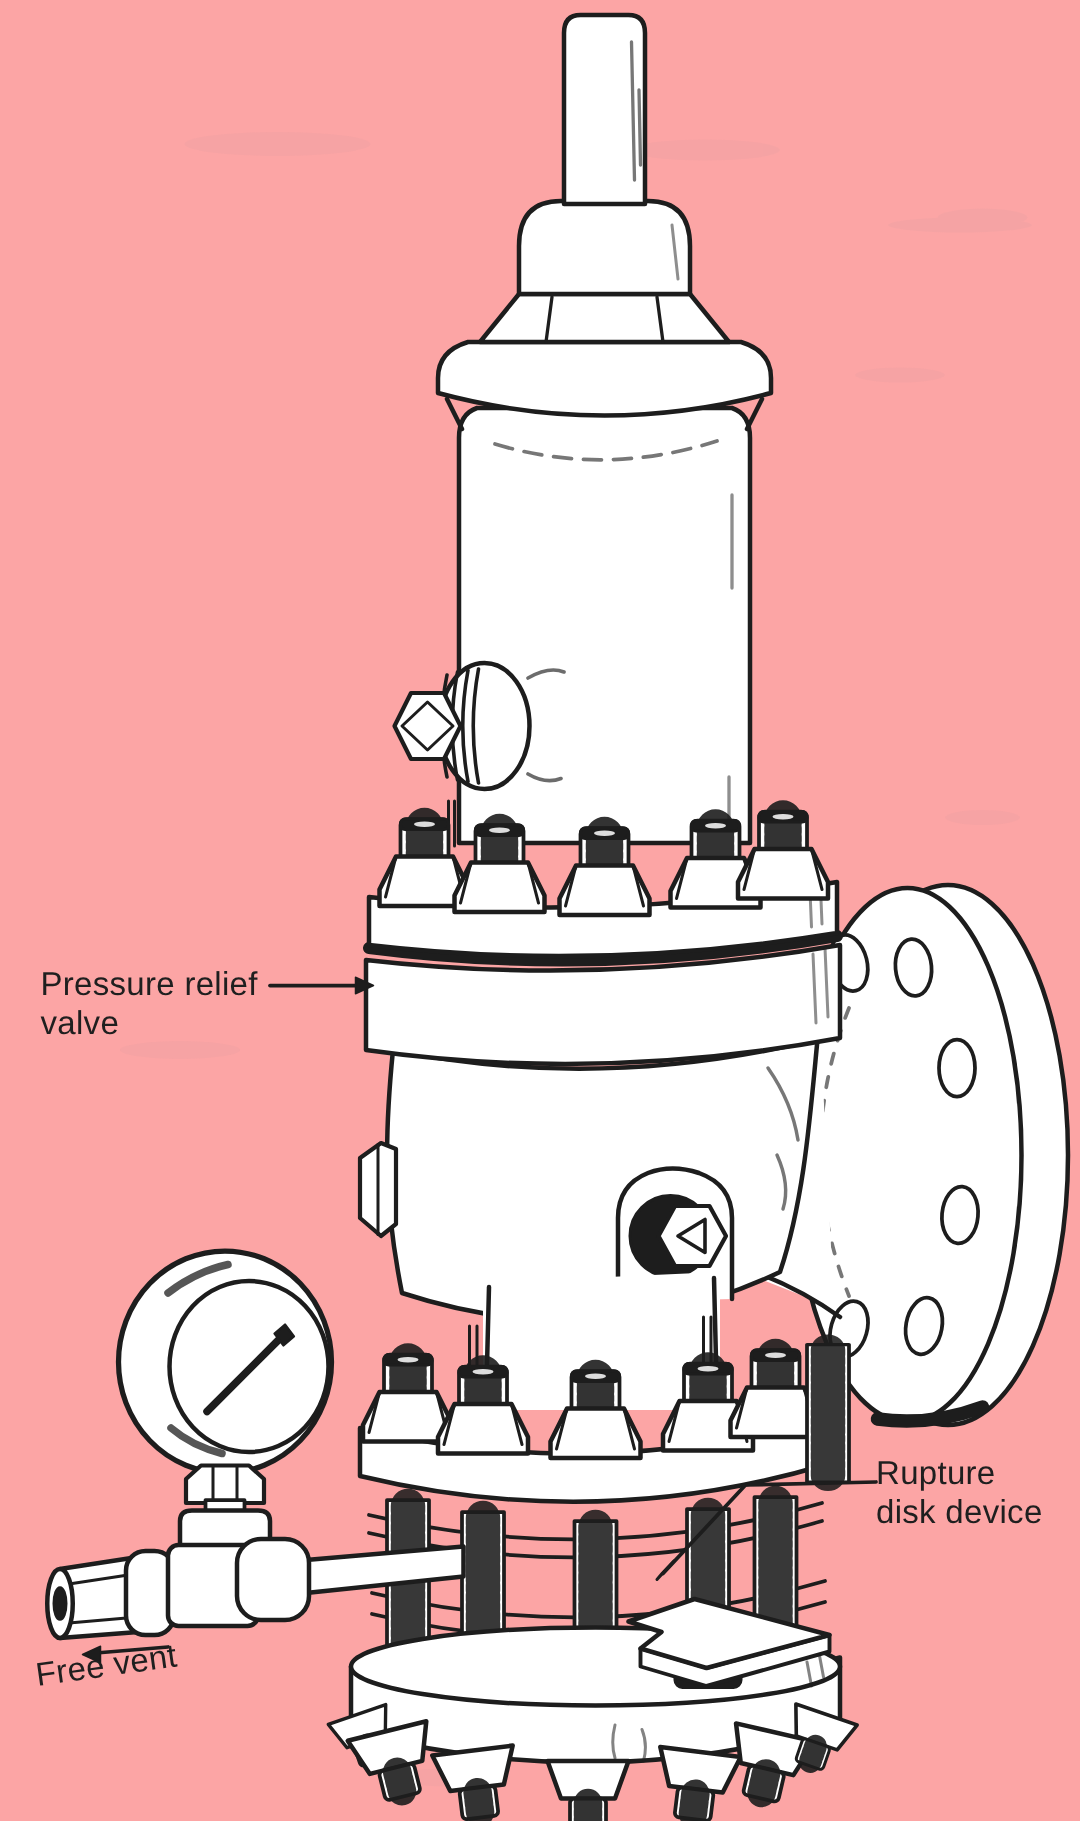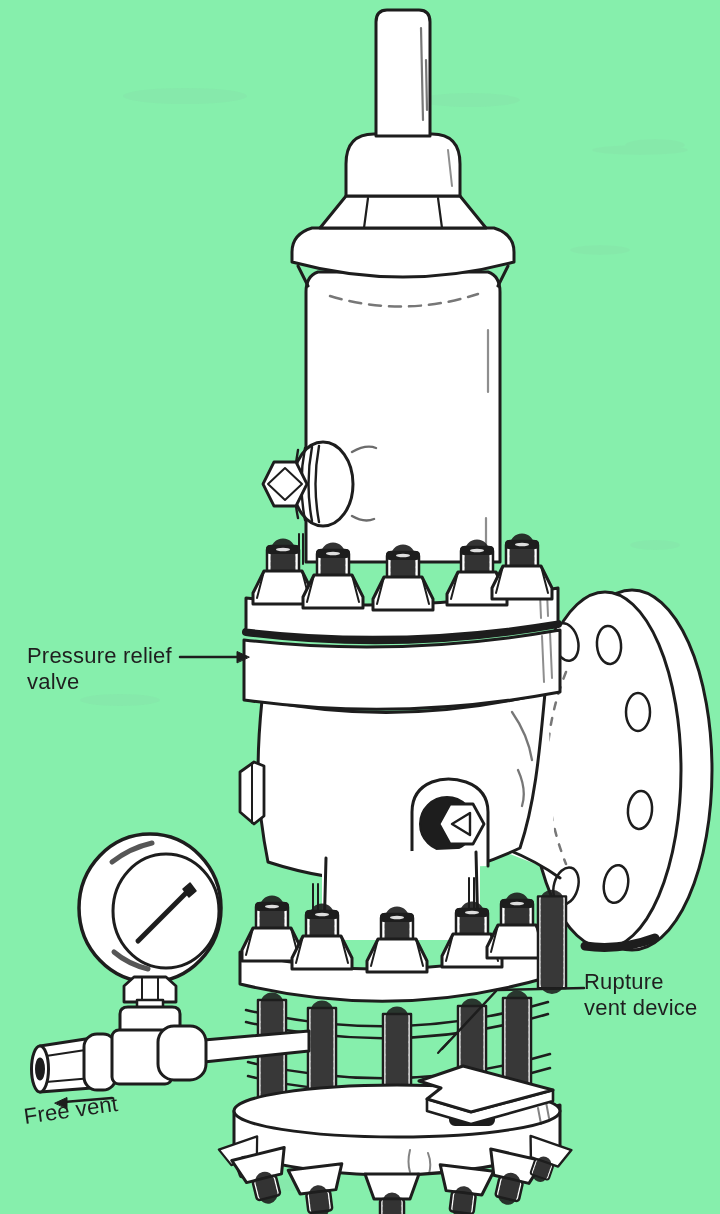--- a/index.html
+++ b/index.html
@@ -1,16 +1,16 @@
 <!DOCTYPE html>
 <html><head>
 <meta charset="utf-8">
 <style>
   html,body{margin:0;padding:0;background:#ffffff;}
-  .stage{position:relative;width:720px;height:1214px;background:#86efac;overflow:hidden;
+  .stage{position:relative;width:720px;height:1214px;background:#fca5a5;overflow:hidden;
          font-family:"Liberation Sans", sans-serif;}
   .stage svg{position:absolute;left:0;top:0;}
   .label{position:absolute;color:#1f1f1f;font-size:22px;line-height:1.18;letter-spacing:.2px;}
   .label-prv{left:27px;top:643px;width:165px;}
   .label-rdd{left:584px;top:969px;width:122px;}
   .label-fv{left:24px;top:1104px;width:130px;transform:rotate(-8deg);transform-origin:left center;white-space:nowrap;}
 </style>
 </head>
 <body>
 
@@ -216,15 +216,15 @@
       </g>
       <g>
         <line x1="112" y1="1098" x2="64" y2="1102"></line>
         <polygon points="55,1103 67,1097.5 67,1108.5" fill="#1d1d1d" stroke-width="1"></polygon>
       </g>
     </g>
   </g>
 </svg>
 
 <div class="label label-prv">Pressure relief valve</div>
-<div class="label label-rdd">Rupture vent device</div>
+<div class="label label-rdd">Rupture disk device</div>
 <div class="label label-fv">Free vent</div>
 </div>
 
 </body></html>

